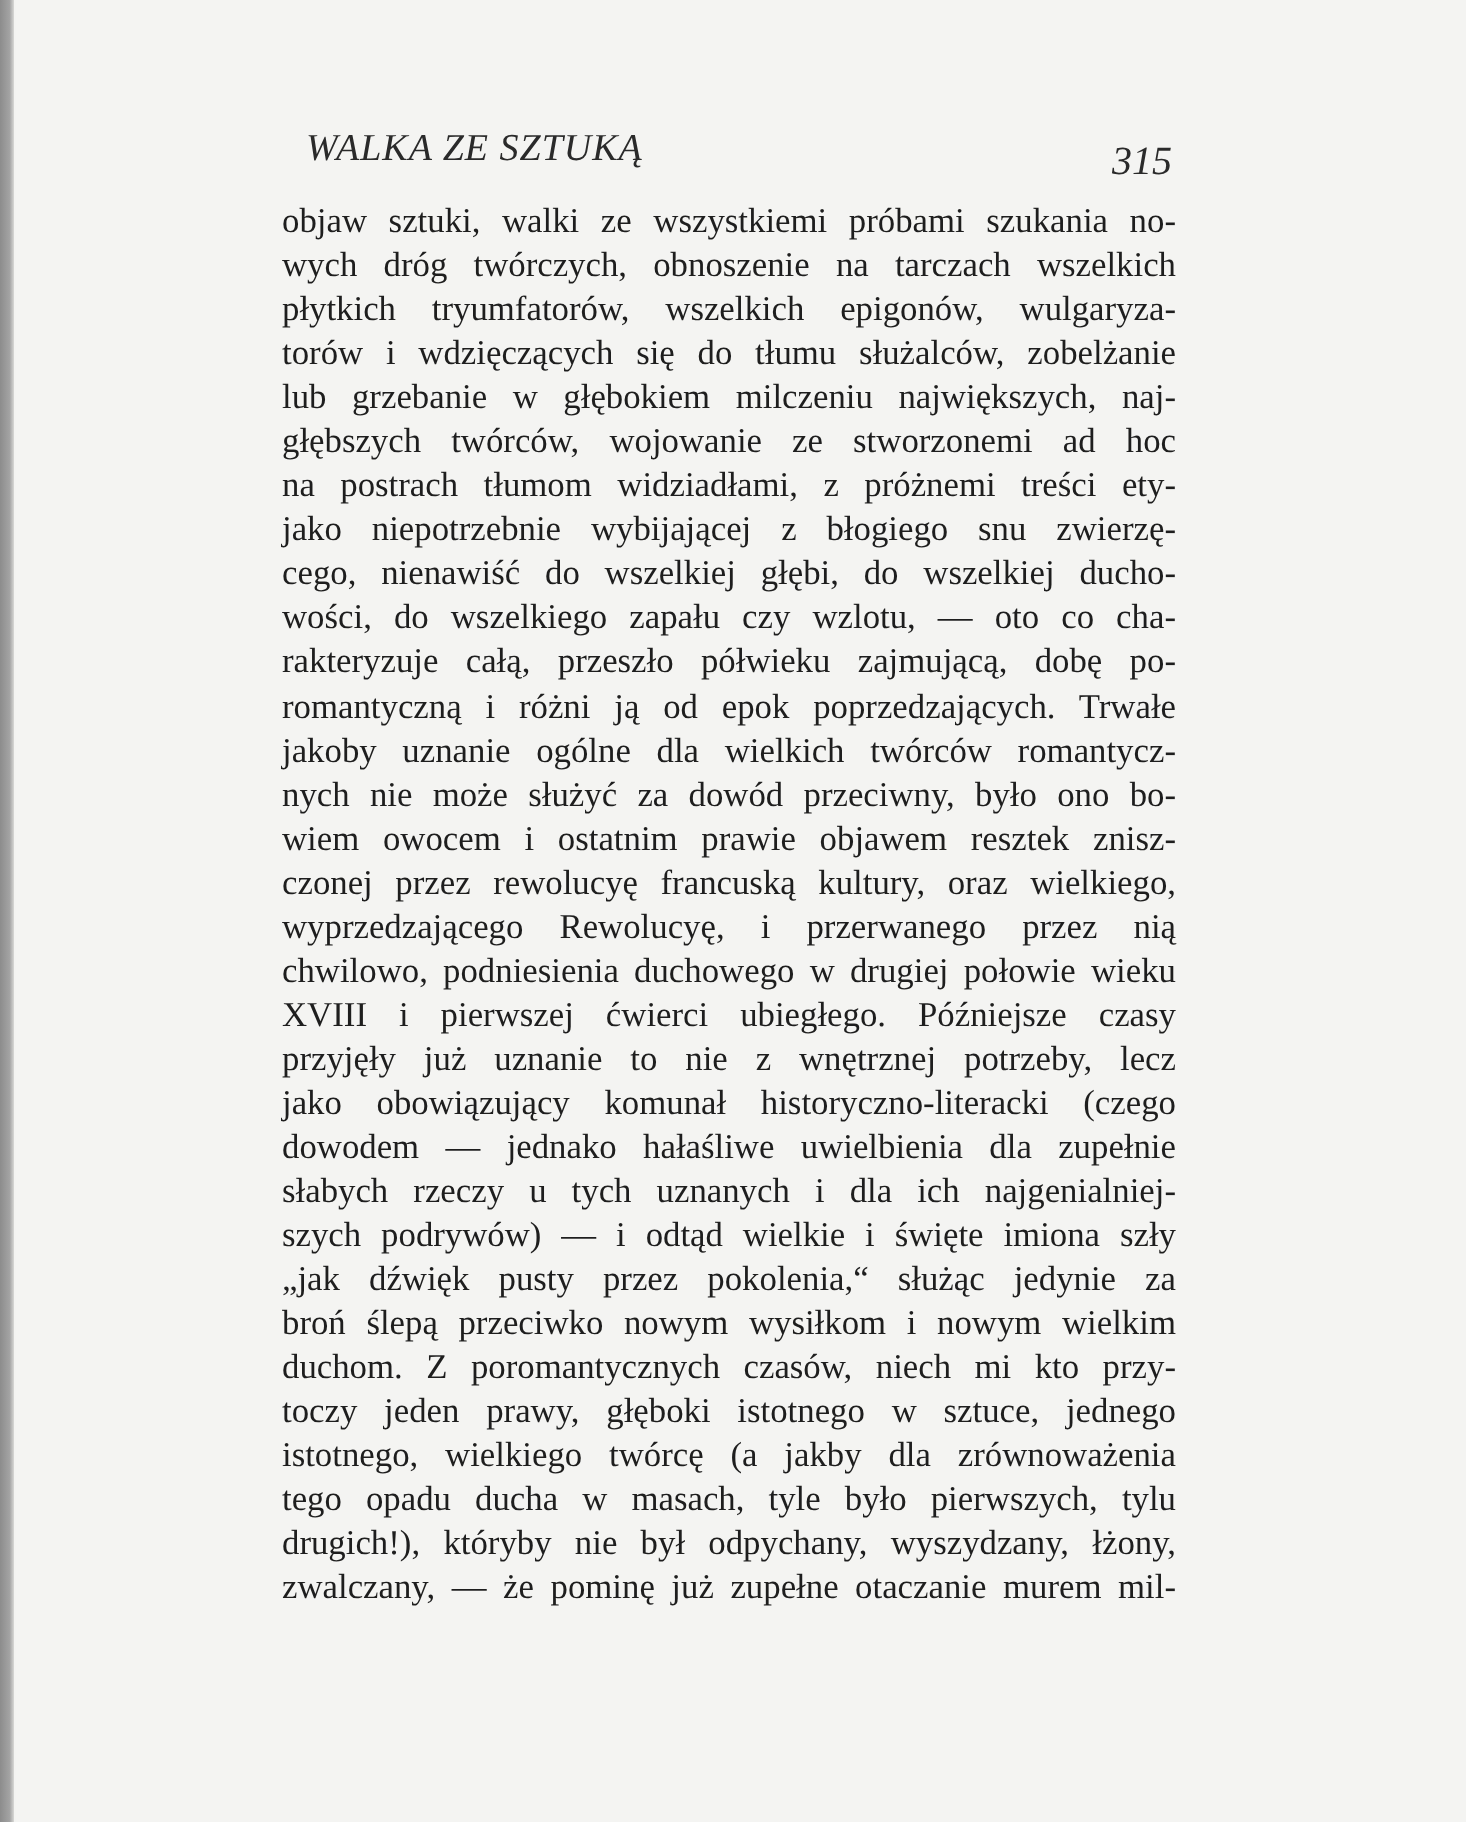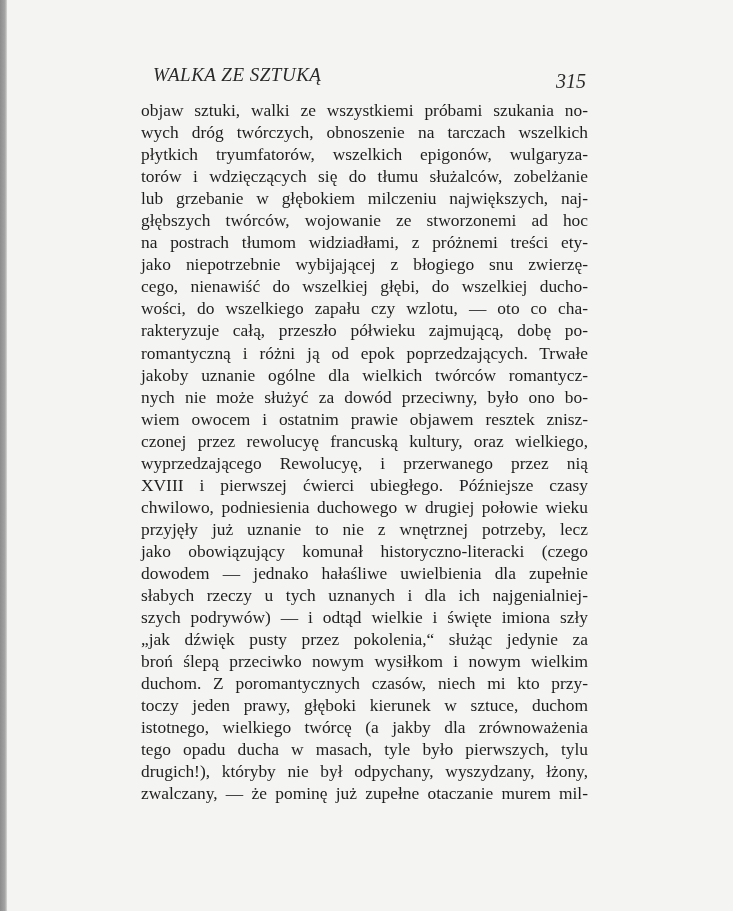--- a/index.html
+++ b/index.html
@@ -59,28 +59,28 @@
     <span class="line">jako niepotrzebnie wybijającej z błogiego snu zwierzę-</span>
     <span class="line">cego, nienawiść do wszelkiej głębi, do wszelkiej ducho-</span>
     <span class="line">wości, do wszelkiego zapału czy wzlotu, — oto co cha-</span>
     <span class="line">rakteryzuje całą, przeszło półwieku zajmującą, dobę po-</span>
     <span class="line">romantyczną i różni ją od epok poprzedzających. Trwałe</span>
     <span class="line">jakoby uznanie ogólne dla wielkich twórców romantycz-</span>
     <span class="line">nych nie może służyć za dowód przeciwny, było ono bo-</span>
     <span class="line">wiem owocem i ostatnim prawie objawem resztek znisz-</span>
     <span class="line">czonej przez rewolucyę francuską kultury, oraz wielkiego,</span>
     <span class="line">wyprzedzającego Rewolucyę, i przerwanego przez nią</span>
+    <span class="line">chwilowo, podniesienia duchowego w drugiej połowie wieku</span>
     <span class="line">XVIII i pierwszej ćwierci ubiegłego. Późniejsze czasy</span>
-    <span class="line">chwilowo, podniesienia duchowego w drugiej połowie wieku</span>
     <span class="line">przyjęły już uznanie to nie z wnętrznej potrzeby, lecz</span>
     <span class="line">jako obowiązujący komunał historyczno-literacki (czego</span>
     <span class="line">dowodem — jednako hałaśliwe uwielbienia dla zupełnie</span>
     <span class="line">słabych rzeczy u tych uznanych i dla ich najgenialniej-</span>
     <span class="line">szych podrywów) — i odtąd wielkie i święte imiona szły</span>
     <span class="line">„jak dźwięk pusty przez pokolenia,“ służąc jedynie za</span>
     <span class="line">broń ślepą przeciwko nowym wysiłkom i nowym wielkim</span>
     <span class="line">duchom. Z poromantycznych czasów, niech mi kto przy-</span>
-    <span class="line">toczy jeden prawy, głęboki kierunek w sztuce, duchom</span>
+    <span class="line">toczy jeden prawy, głęboki istotnego w sztuce, jednego</span>
     <span class="line">istotnego, wielkiego twórcę (a jakby dla zrównoważenia</span>
     <span class="line">tego opadu ducha w masach, tyle było pierwszych, tylu</span>
     <span class="line">drugich!), któryby nie był odpychany, wyszydzany, łżony,</span>
     <span class="line last">zwalczany, — że pominę już zupełne otaczanie murem mil-</span>
   </div>
 
 </body></html>

